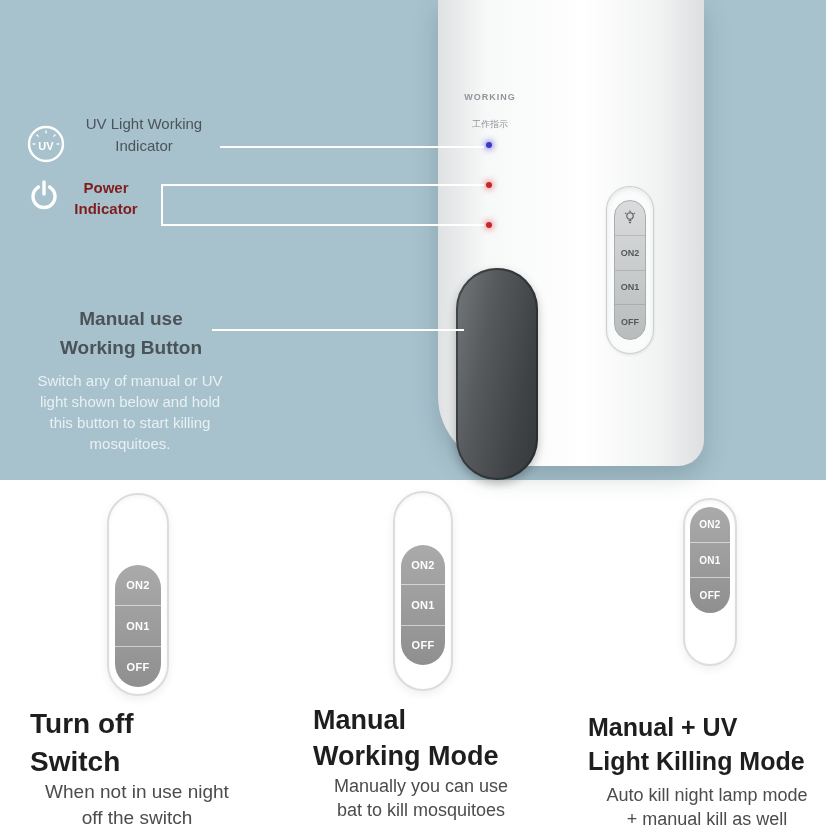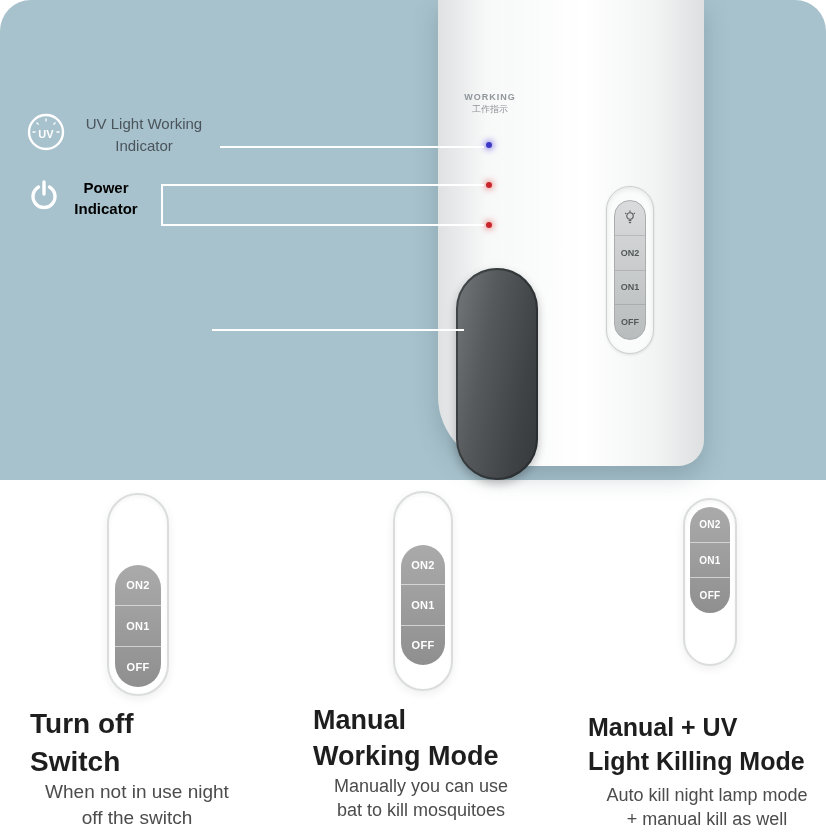--- a/index.html
+++ b/index.html
@@ -1,49 +1,49 @@
 <!DOCTYPE html>
 <html><head>
 <meta charset="utf-8">
 <style>
   * { margin:0; padding:0; box-sizing:border-box; }
   body { font-family:"Liberation Sans", sans-serif; background:#fff; }
-  .page { position:relative; width:826px; height:832px; overflow:hidden; background:#fff;border-radius:31px; }
+  .page { position:relative; width:826px; height:832px; overflow:hidden; background:#fff; }
   .pre { white-space:pre-line; }
 
   
   .top { position:absolute; left:0; top:0; width:826px; height:480px; background:#a7c2cd; }
 
   .device { position:absolute; left:438px; top:0; width:266px; height:466px;
     background:linear-gradient(90deg,#dfe1e2 0%,#f7f8f8 18%,#ffffff 55%,#f2f3f3 82%,#dedfe0 100%);
     border-radius:0 0 26px 70px; box-shadow:0 10px 24px rgba(60,80,90,0.25); }
 
   .working { position:absolute; left:455px; top:92px; width:70px; text-align:center; color:#8f959a; }
   .working .en { font-size:9px; font-weight:bold; letter-spacing:1px; }
-  .working .zh { font-size:9px; margin-top:1px; }
+  .working .zh { font-size:9px; margin-top:16px; }
 
   .dot { position:absolute; width:6px; height:6px; border-radius:50%; }
   .dot-uv { left:486px; top:142px; background:#3c38c6; box-shadow:0 0 6px 1px rgba(70,60,220,0.75); }
   .dot-p1 { left:486px; top:182px; background:#c8242a; box-shadow:0 0 6px 1px rgba(220,40,40,0.6); }
   .dot-p2 { left:486px; top:222px; background:#c8242a; box-shadow:0 0 6px 1px rgba(220,40,40,0.6); }
 
   .line { position:absolute; background:#fff; }
   .line-uv { left:220px; top:146px; width:264px; height:2px; }
   .line-p1 { left:161px; top:184px; width:323px; height:2px; }
   .line-p2 { left:161px; top:224px; width:323px; height:2px; }
   .line-bracket { left:161px; top:184px; width:2px; height:42px; }
   .line-manual { left:212px; top:329px; width:252px; height:2px; }
 
-  .uv-icon { position:absolute; left:24px; top:110px; width:44px; height:44px; }
+  .uv-icon { position:absolute; left:24px; top:122px; width:44px; height:44px; }
   .power-icon { position:absolute; left:26px; top:178px; width:36px; height:36px; }
 
   .uv-label { position:absolute; left:66px; top:113px; width:156px; text-align:center;
     font-size:15px; font-weight:normal; color:#4b545a; line-height:1.45; }
   .power-label { position:absolute; left:62px; top:177px; width:88px; text-align:center;
-    font-size:15px; font-weight:bold; color:#000000; line-height:1.4; }
+    font-size:15px; font-weight:bold; color:#7f1d1d; line-height:1.4; }
   .manual-title { position:absolute; left:40px; top:304px; width:182px; text-align:center;
     font-size:19px; font-weight:bold; color:#4b5258; line-height:1.55; }
   .manual-desc { position:absolute; left:22px; top:370px; width:216px; text-align:center;
     font-size:15px; color:#e8f0f2; line-height:1.4; }
 
   .device-switch { position:absolute; left:606px; top:186px; width:48px; height:168px;
     background:#fafbfb; border:1px solid #ccd0d1; border-radius:24px;
     box-shadow: inset 0 2px 5px rgba(0,0,0,0.08), 0 1px 3px rgba(0,0,0,0.1); }
   .device-rocker { position:absolute; left:7px; top:13px; width:32px; height:140px; border-radius:16px;
     background:linear-gradient(180deg,#d9dbdc,#b9bcbd); border:1px solid #aaadae;
@@ -146,20 +146,26 @@
       <svg width="36" height="36" viewBox="0 0 36 36" aria-hidden="true">
         <path d="M12.5 9 A11 11 0 1 0 23.5 9" fill="none" stroke="#ffffff" stroke-width="3.4" stroke-linecap="round"></path>
         <line x1="18" y1="4" x2="18" y2="16" stroke="#ffffff" stroke-width="3.4" stroke-linecap="round"></line>
       </svg>
     </div>
 
     <div class="uv-label pre">UV Light Working
 Indicator</div>
     <div class="power-label pre">Power
 Indicator</div>
+    <div class="manual-title pre">Manual use
+Working Button</div>
+    <div class="manual-desc pre">Switch any of manual or UV
+light shown below and hold
+this button to start killing
+mosquitoes.</div>
   </div>
 
   <div>
 
     <div class="pill pill-1">
       <div class="mode-rocker rocker-1">
         <div class="cell">ON2</div>
         <div class="cell">ON1</div>
         <div class="cell">OFF</div>
       </div>

